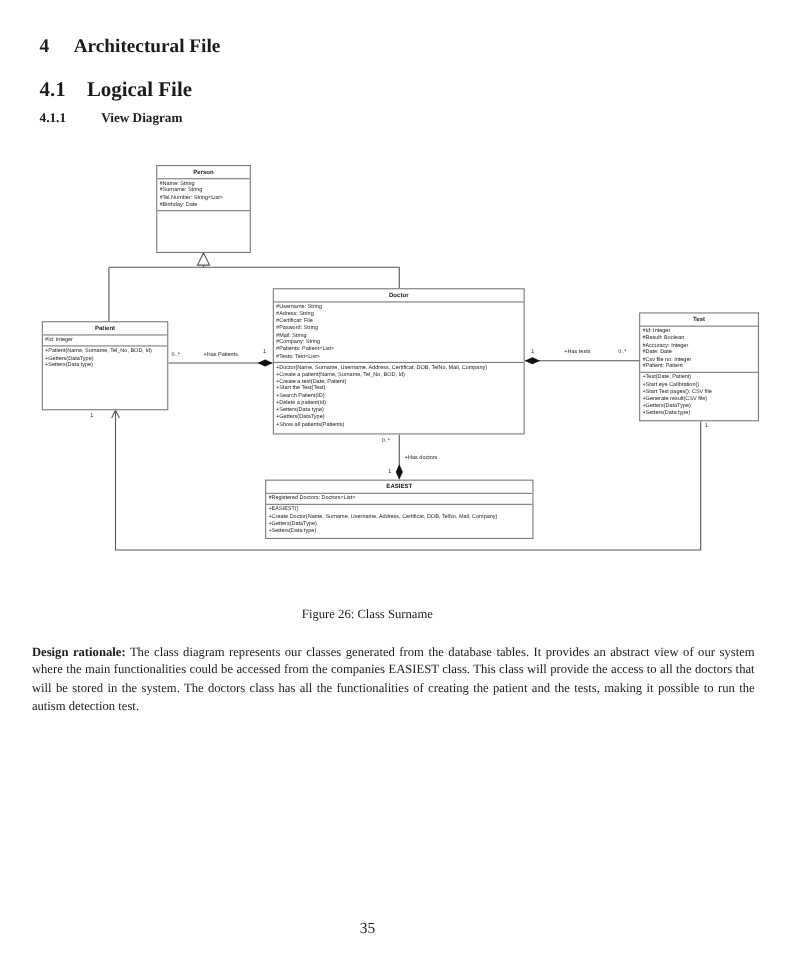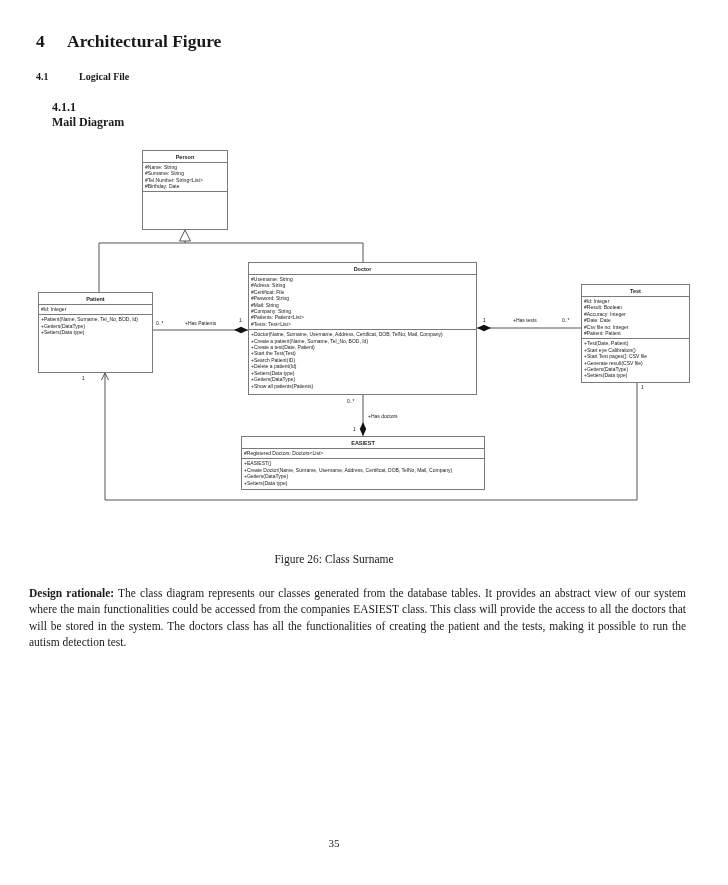--- a/index.html
+++ b/index.html
@@ -5,30 +5,30 @@
   html,body{margin:0;padding:0;}
   body{
     width:728px;height:885px;background:#ffffff;position:relative;
     font-family:"Liberation Serif", serif;color:#1a1a1a;overflow:hidden;
   }
   .abs{position:absolute;}
 
   
   .h1{top:31px;left:36px;font-size:17.5px;font-weight:bold;display:flex;}
   .h1 .num{display:inline-block;min-width:31px;}
-  .h2{top:71px;left:36px;font-size:10px;font-weight:bold;display:flex;}
+  .h2{top:71px;left:36px;font-size:19px;font-weight:bold;display:flex;}
   .h2 .num{display:inline-block;min-width:43px;}
-  .h3{top:100px;left:52px;font-size:12px;font-weight:bold;display:flex;flex-direction:column;}
+  .h3{top:100px;left:36px;font-size:12px;font-weight:bold;display:flex;}
   .h3 .num{display:inline-block;min-width:56px;}
 
   
   .caption{top:553px;left:334px;transform:translateX(-50%);font-size:11.5px;white-space:nowrap;}
   .para{top:585px;left:29px;width:657px;font-size:11.5px;line-height:16.4px;text-align:justify;}
   .para .lead{font-weight:bold;}
-  .pageno{top:837px;left:334px;transform:translateX(-50%);font-size:11px;}
+  .pageno{top:837px;left:334px;transform:translateX(-50%);font-size:14px;}
 
   
   svg.overlay{position:absolute;left:0;top:0;pointer-events:none;}
   .uml-class{
     position:absolute;background:#ffffff;border:1px solid #7a7a7a;
     display:flex;flex-direction:column;box-sizing:border-box;
     font-family:"Liberation Sans", sans-serif;color:#1a1a1a;
   }
   .uml-title{
     font-size:5.5px;font-weight:bold;text-align:center;
@@ -45,29 +45,29 @@
   .edge-label{
     position:absolute;font-family:"Liberation Sans", sans-serif;
     font-size:5px;line-height:6px;color:#1a1a1a;white-space:nowrap;
   }
 </style>
 </head>
 <body>
 
 <div class="abs h1">
   <span class="num">4</span>
-  <span>Architectural Figure</span>
+  <span>Architectural File</span>
 </div>
 <div class="abs h2">
   <span class="num">4.1</span>
   <span>Logical File</span>
 </div>
 <div class="abs h3">
   <span class="num">4.1.1</span>
-  <span>Mail Diagram</span>
+  <span>View Diagram</span>
 </div>
 
 <svg class="overlay" width="728" height="885" viewBox="0 0 728 885">
 
   <g stroke="#555555" stroke-width="1" fill="none">
     <path d="M99,243 H363"></path>
     <path d="M99,243 V292"></path>
     <path d="M363,243 V262"></path>
     <path d="M185,241 V243"></path>
   </g>

